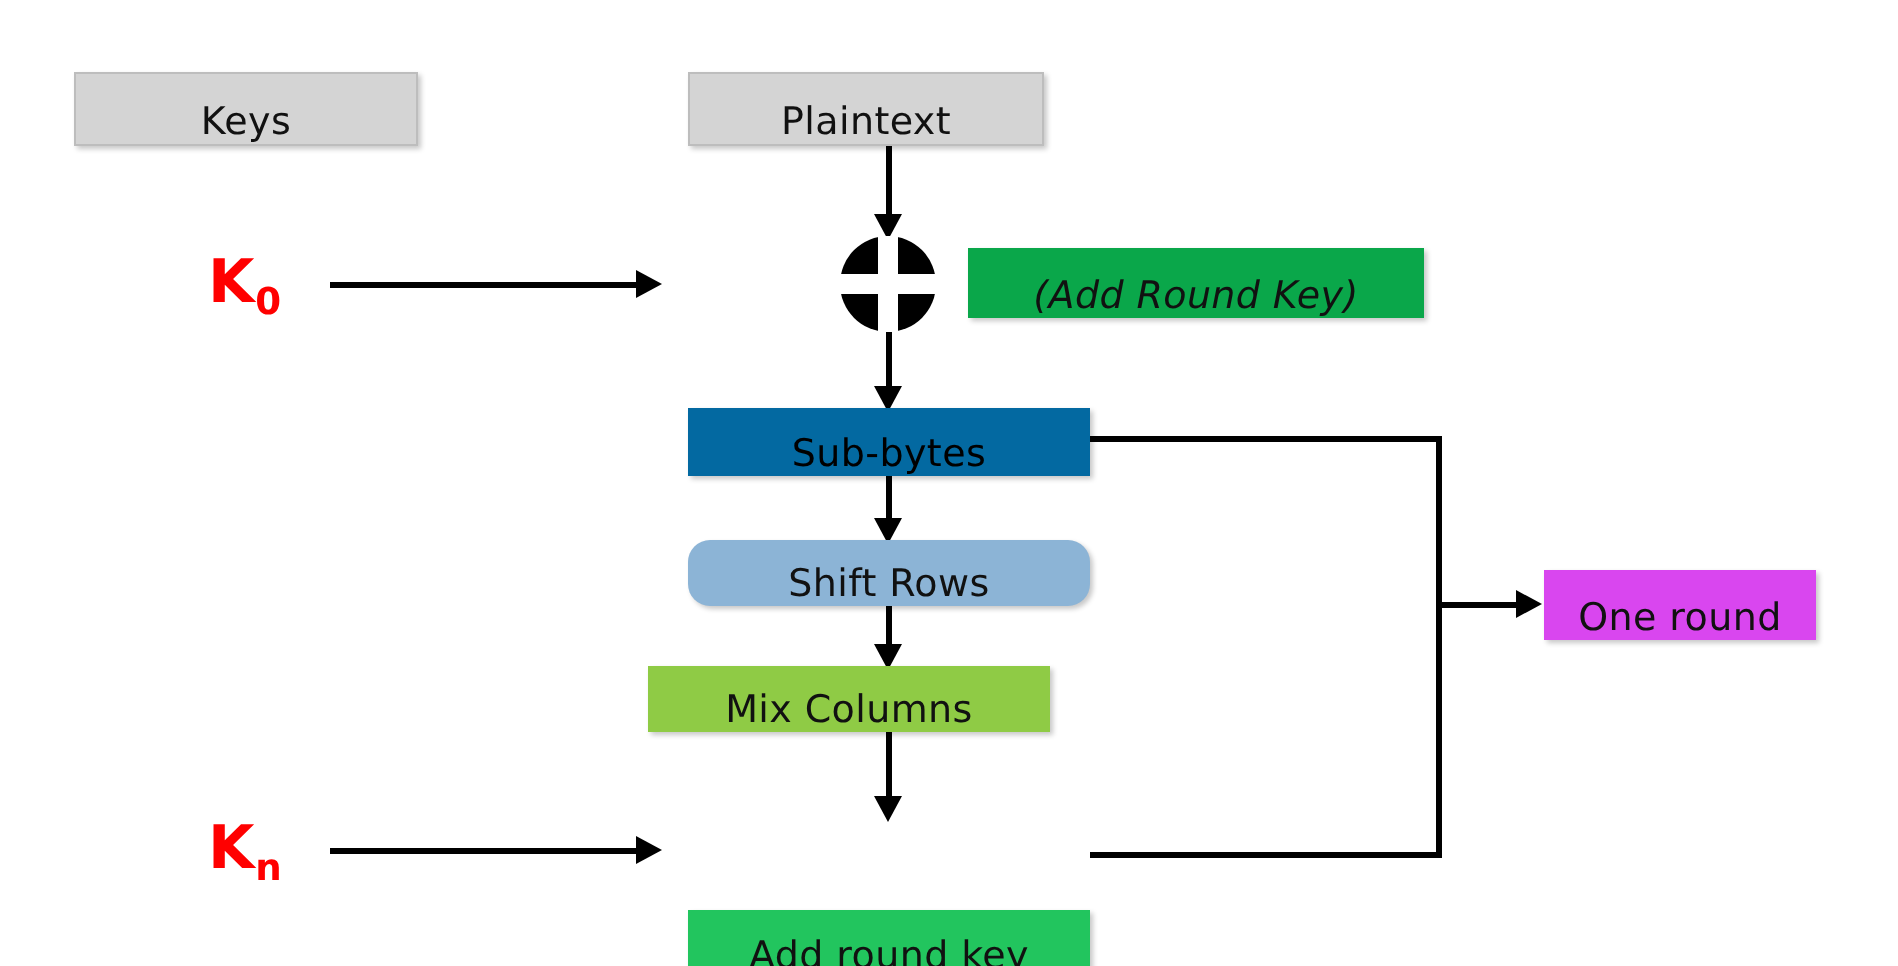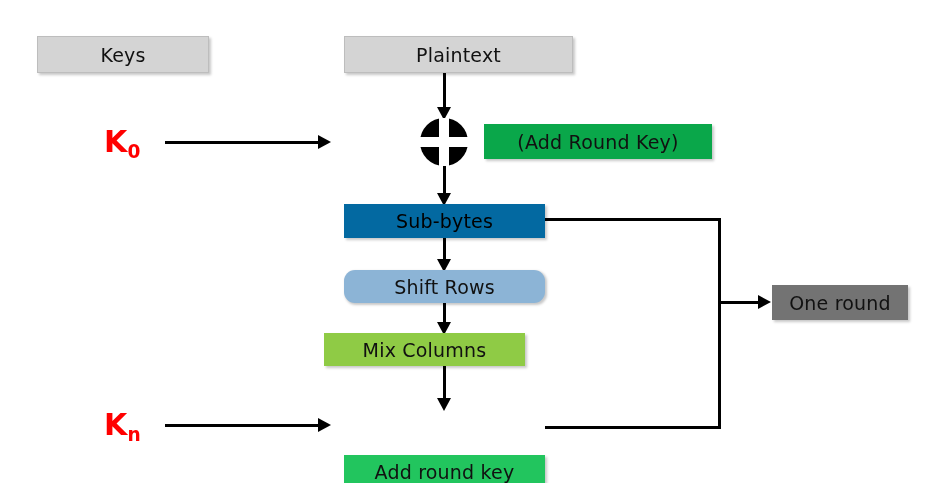--- a/index.html
+++ b/index.html
@@ -11,36 +11,36 @@
     position: relative;
     width: 949px;
     height: 483px;
     background: #ffffff;
     font-family: "DejaVu Sans", "Liberation Sans", sans-serif;
     overflow: hidden;
   }
   .node {
     position: absolute;
     display: flex;
-    align-items: center;
+    align-items: flex-end;
     justify-content: center;
     box-sizing: border-box;
     font-size: 19px;
     color: #111111;
     letter-spacing: 0.2px;
     white-space: nowrap;
     box-shadow: 1.5px 1.5px 2.5px rgba(0,0,0,0.22);
   }
   .node-gray   { background: #d4d4d4; border: 1px solid #bdbdbd; }
-  .node-green  { background: #0aa74a; }
+  .node-green  { background: #0aa74a; font-style: italic; }
   .node-blue   { background: #0369a1; }
   .node-steel  { background: #8cb4d6; border-radius: 11px; }
   .node-lime   { background: #8fcb45; }
   .node-tan    { background: #22c55e; margin-top: 47px; }
-  .node-red    { background: #737373; }
+  .node-red    { background: #d946ef; }
 
   
   .xor {
     position: absolute;
     border-radius: 50%;
     background: #000000;
   }
   .xor .bar-h, .xor .bar-v {
     position: absolute;
     background: #ffffff;
@@ -87,21 +87,21 @@
 </style>
 </head>
 <body>
 
 <div id="canvas">
 
   <div class="node node-gray" style="left:37px; top:36px; width:172px; height:37px;">
     <span>Keys</span>
   </div>
 
-  <div class="node node-gray" style="left:344px; top:36px; width:229px; height:37px;">
+  <div class="node node-gray" style="left:344px; top:36px; width:178px; height:37px;">
     <span>Plaintext</span>
   </div>
 
   <div class="ln" style="left:443px; top:73px; width:2.5px; height:37px;"></div>
   <div class="arrowhead arrow-down" style="left:437px; top:107px;"></div>
 
   <div class="xor" style="left:420px; top:118px; width:48px; height:48px;">
     <div class="bar-h" style="left:0px; top:19px; width:48px; height:10px;"></div>
     <div class="bar-v" style="left:19px; top:0px; width:10px; height:48px;"></div>
   </div>

